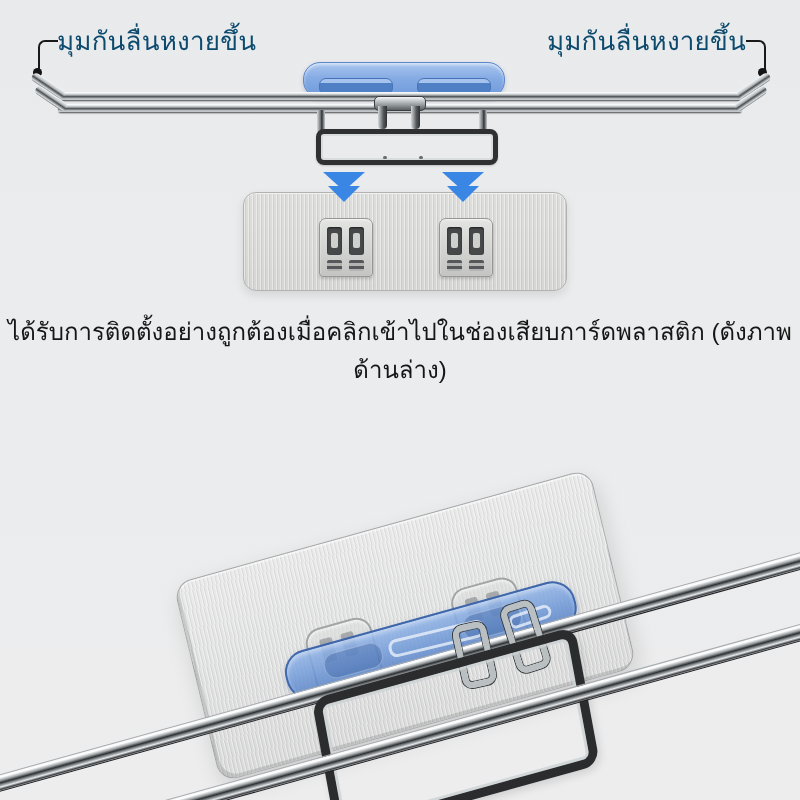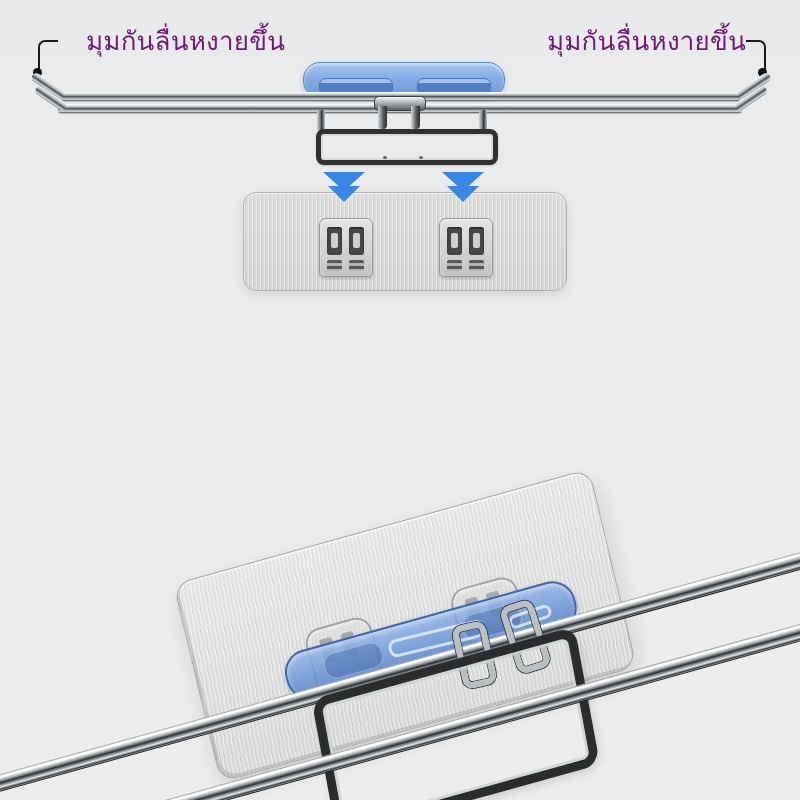--- a/index.html
+++ b/index.html
@@ -18,21 +18,21 @@
     box-shadow:0 1px 1px rgba(0,0,0,0.22);
   }
   .bend{position:absolute;height:9px;border-radius:5px;
     background:linear-gradient(180deg,#f6f7f8 0%,#b9bdc0 35%,#4b4f52 55%,#d9dcde 85%,#7b7f82 100%);
   }
   .post{position:absolute;width:8px;border-radius:2px;
     background:linear-gradient(90deg,#d9dcde 0%,#6d7174 45%,#2f3234 60%,#c6cacc 100%);
   }
 
   
-  .callout-text{position:absolute;top:20px;font-size:26px;font-weight:500;letter-spacing:0.2px;color:#701a75;white-space:nowrap;margin-left:29px;}
+  .callout-text{position:absolute;top:20px;font-size:26px;font-weight:500;letter-spacing:0.2px;color:#0c4a6e;white-space:nowrap;}
   .elbow{position:absolute;top:40px;width:18px;height:31px;}
   .elbow.left{border-left:2px solid #1a1a1a;border-top:2px solid #1a1a1a;border-top-left-radius:7px;}
   .elbow.right{border-right:2px solid #1a1a1a;border-top:2px solid #1a1a1a;border-top-right-radius:7px;}
   .dot{position:absolute;width:9px;height:9px;border-radius:50%;background:#141414;}
 
   
   .bracket{
     position:absolute;left:303px;top:62px;width:200px;height:34px;border-radius:17px;
     background:linear-gradient(180deg,#aac6ee 0%,#85abe4 45%,#6d99da 100%);
     border:1px solid #5c88c8;box-shadow:inset 0 2px 3px rgba(255,255,255,0.55), 0 2px 4px rgba(60,90,140,0.25);
@@ -198,20 +198,21 @@
       <div class="sslot" style="left:29px;">
           <div class="spin"></div>
         </div>
       <div class="sstrip" style="left:7px;"></div>
       <div class="sstrip" style="left:29px;"></div>
     </div>
   </div>
 </section>
 
 <section class="instructions">
+  <p class="line2">ได้รับการติดตั้งอย่างถูกต้องเมื่อคลิกเข้าไปในช่องเสียบการ์ดพลาสติก (ดังภาพด้านล่าง)</p>
 </section>
 
 <section class="bottom-view">
   <div class="pgroup">
 
     <div class="plate-b"></div>
 
     <div class="socket-b" style="left:355px;">
       <div class="bslot" style="left:12px;"></div>
       <div class="bslot" style="left:34px;"></div>

